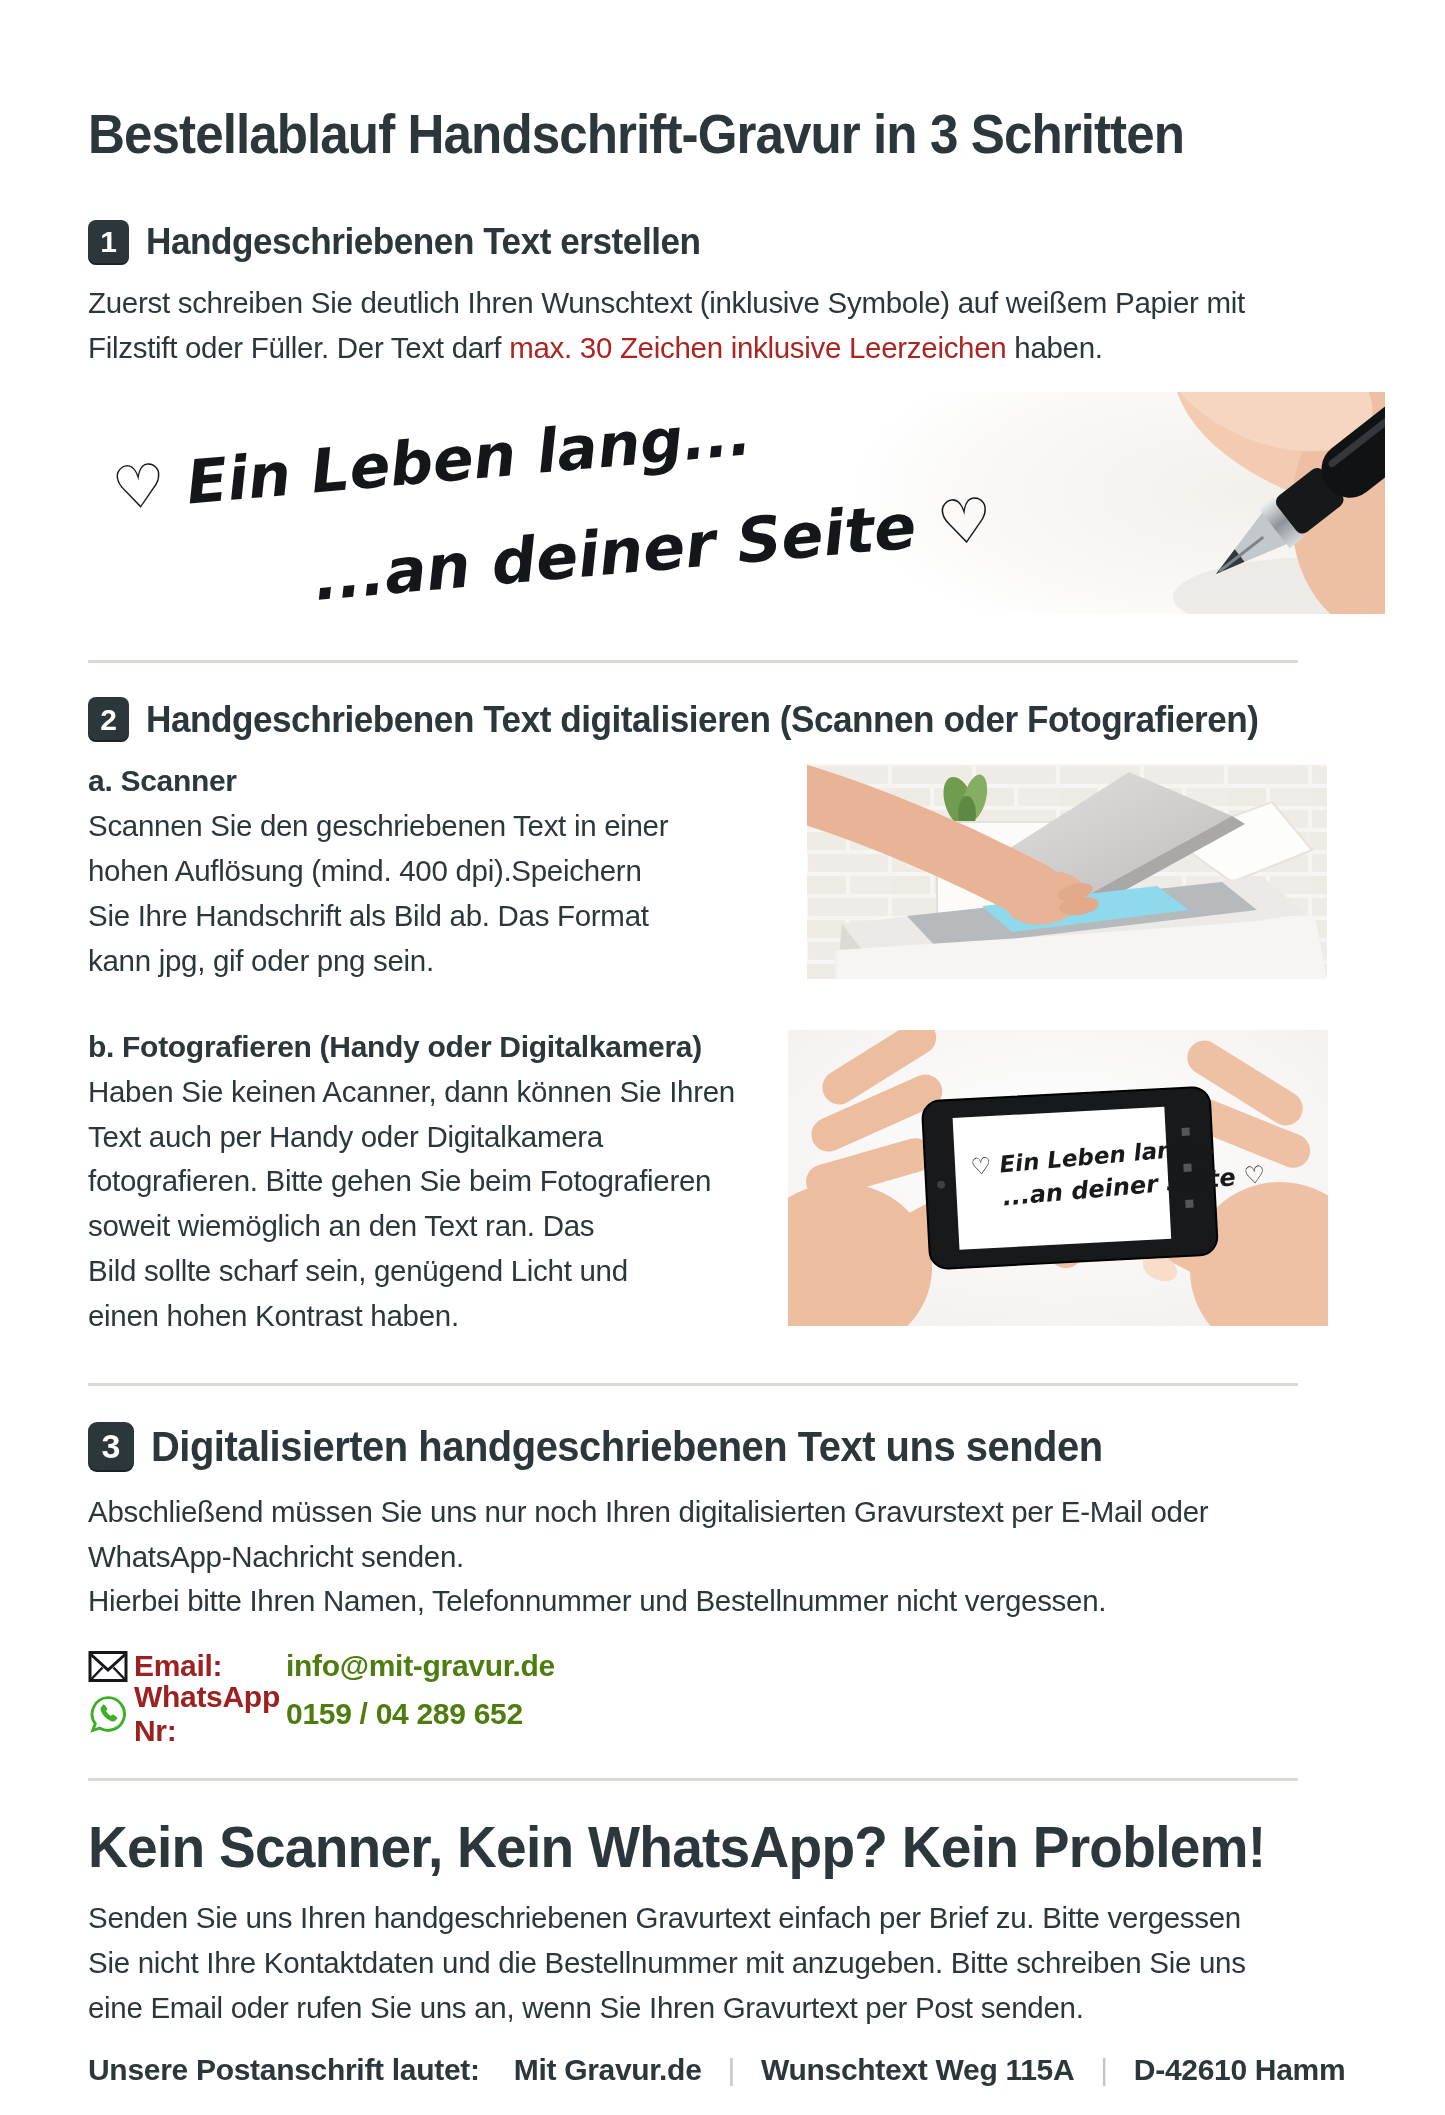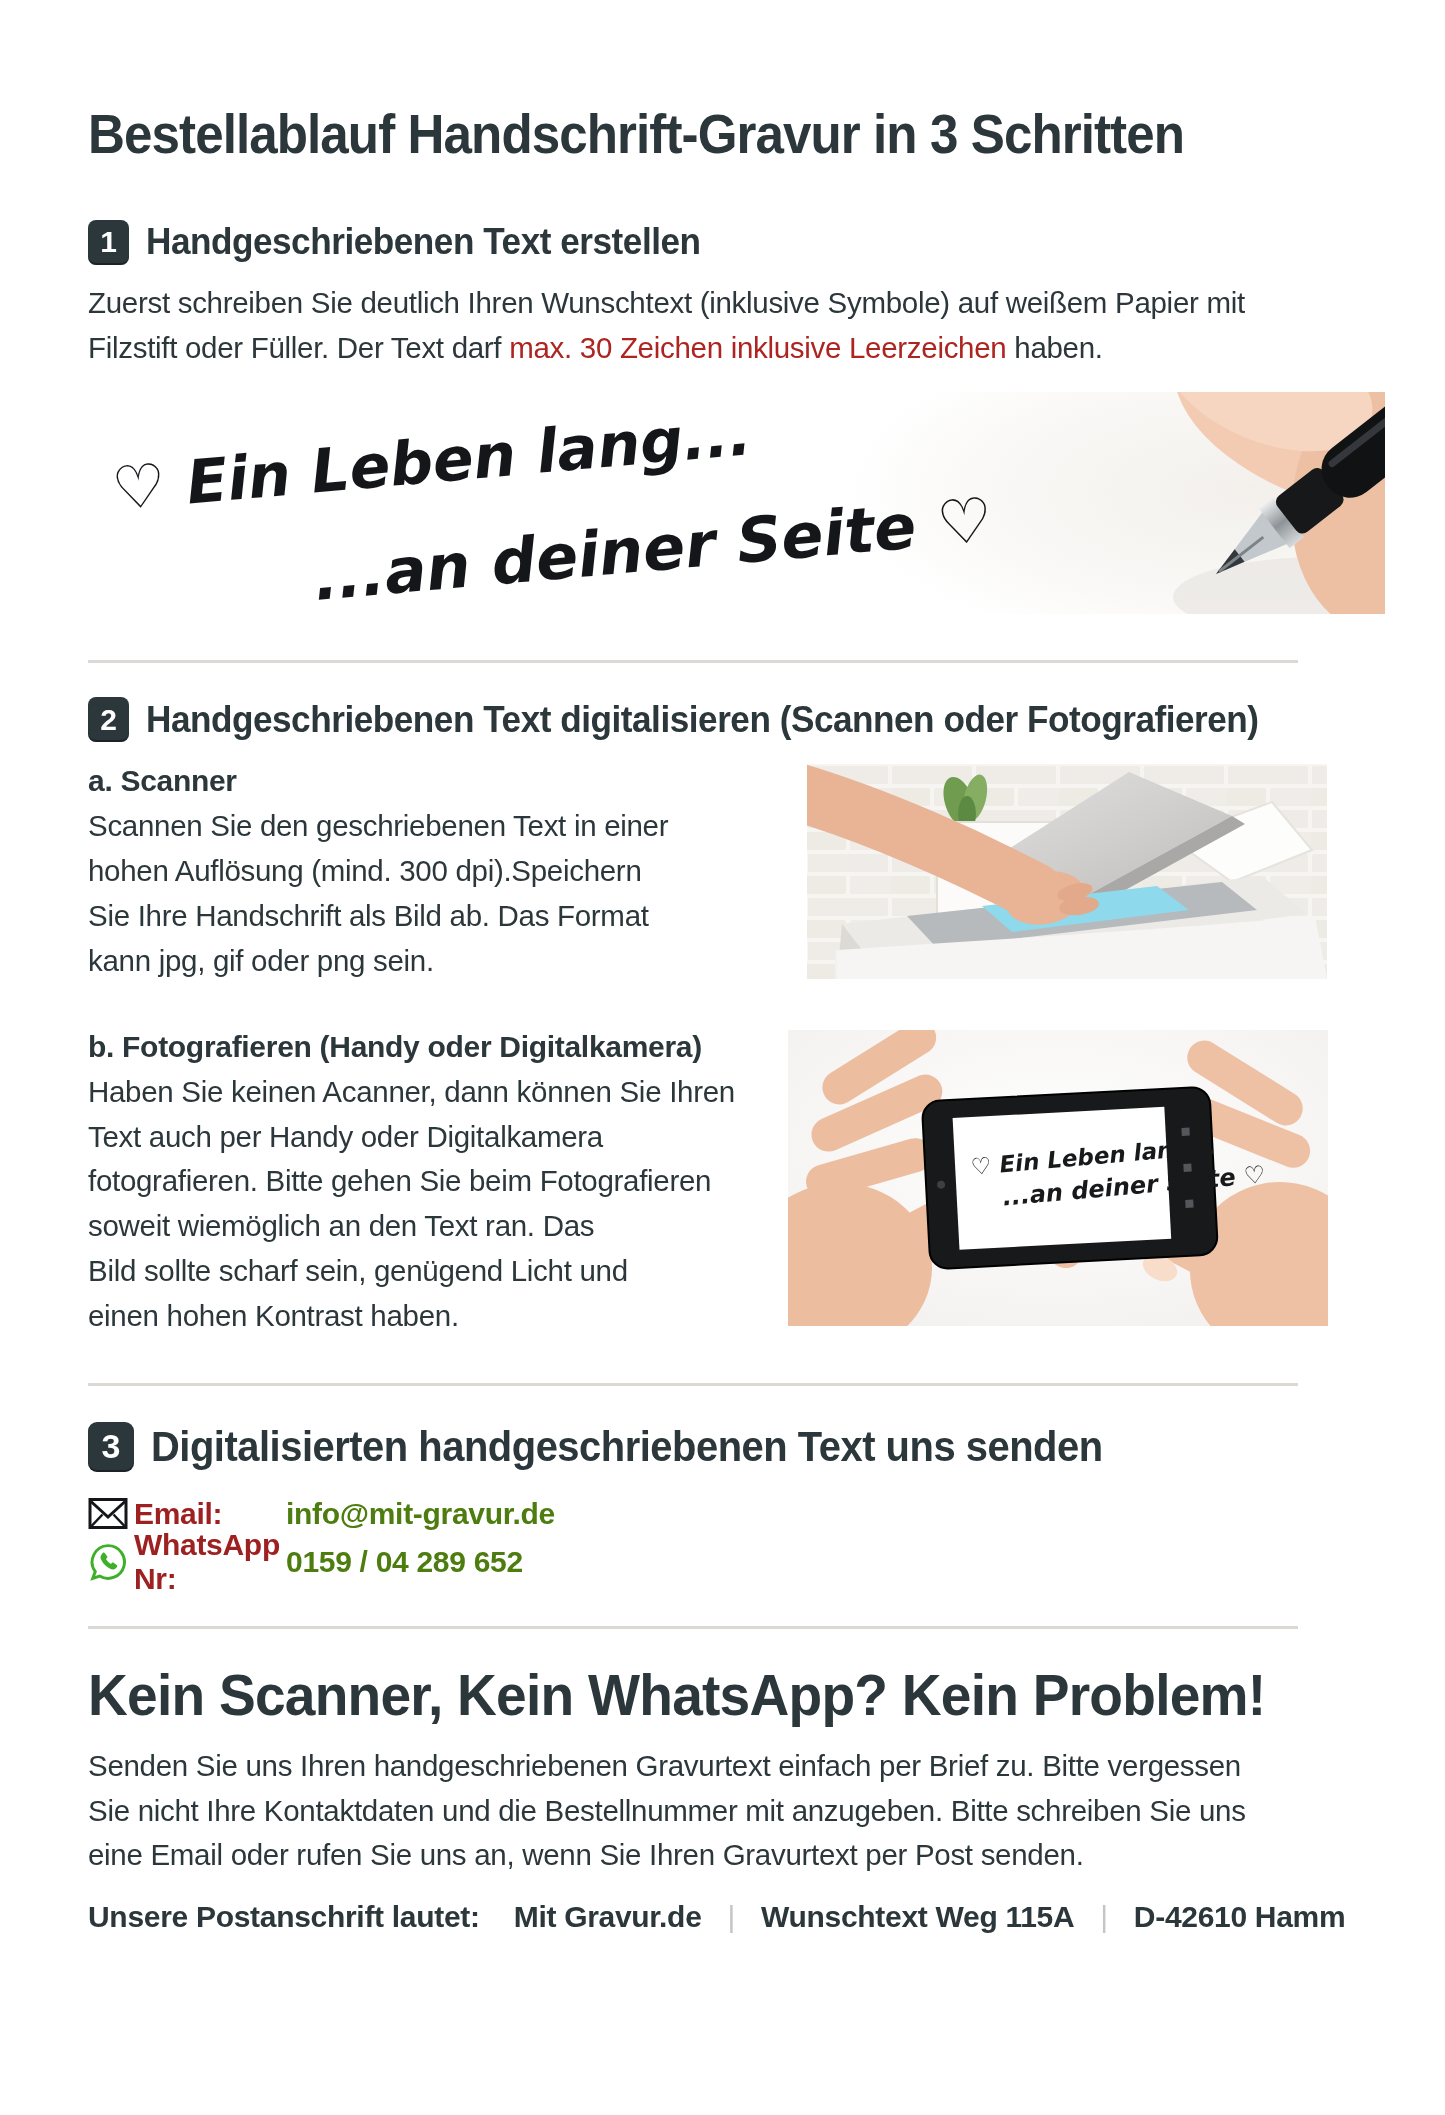--- a/index.html
+++ b/index.html
@@ -158,21 +158,21 @@
 
     <div class="step-header" style="margin-top:34px;">
       <div class="badge">2</div>
       <h2><span class="squeeze">Handgeschriebenen Text digitalisieren (Scannen oder Fotografieren)</span></h2>
     </div>
 
     <div class="row">
       <div class="col-text">
         <h3 class="sub">a. Scanner</h3>
         <p class="body">Scannen Sie den geschriebenen Text in einer
-hohen Auflösung (mind. 300 dpi).Speichern
+hohen Auflösung (mind. 400 dpi).Speichern
 Sie Ihre Handschrift als Bild ab. Das Format
 kann jpg, gif oder png sein.</p>
       </div>
       <div class="col-img">
         <svg width="520" height="215" viewBox="0 0 520 215">
           <defs>
             <pattern id="bricks" width="84" height="44" patternUnits="userSpaceOnUse">
               <rect width="84" height="44" fill="#f7f5f2"></rect>
               <rect x="1" y="2" width="80" height="18" rx="2" fill="#efece7"></rect>
               <rect x="-41" y="24" width="80" height="18" rx="2" fill="#eeebe5"></rect>
@@ -269,20 +269,23 @@
       </div>
     </div>
 
     <hr class="divider" style="margin-top:44px;">
 
     <div class="step-header big">
       <div class="badge">3</div>
       <h2><span class="squeeze">Digitalisierten handgeschriebenen Text uns senden</span></h2>
     </div>
 
+    <p class="body" style="margin-top:18px;">Abschließend müssen Sie uns nur noch Ihren digitalisierten Gravurstext per E-Mail oder
+WhatsApp-Nachricht senden.
+Hierbei bitte Ihren Namen, Telefonnummer und Bestellnummer nicht vergessen.</p>
 
     <div class="contacts">
       <div class="contact-row">
         <span class="cicon">
           <svg width="40" height="33" viewBox="0 0 40 33">
             <rect x="2" y="2.5" width="36" height="28" fill="none" stroke="#14161a" stroke-width="3"></rect>
             <polyline points="3,4.5 20,20 37,4.5" fill="none" stroke="#14161a" stroke-width="3"></polyline>
             <line x1="3.5" y1="29" x2="14.5" y2="17.5" stroke="#14161a" stroke-width="2.5"></line>
             <line x1="36.5" y1="29" x2="25.5" y2="17.5" stroke="#14161a" stroke-width="2.5"></line>
           </svg>

